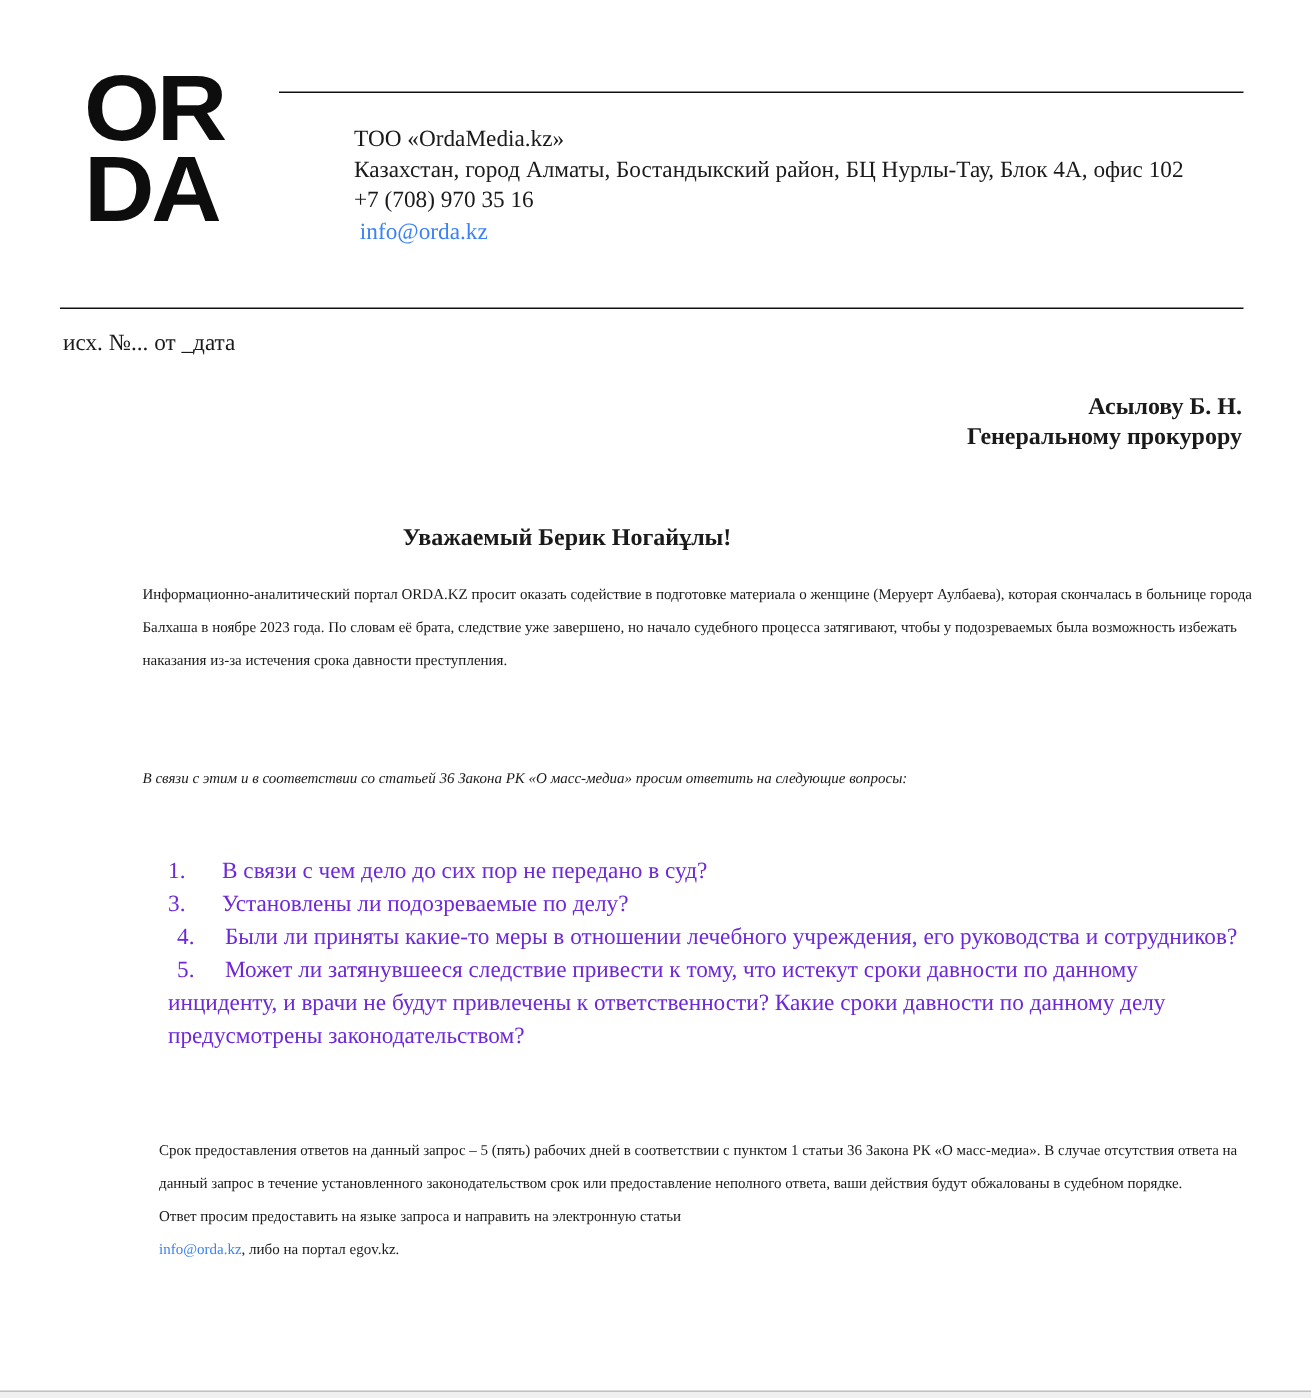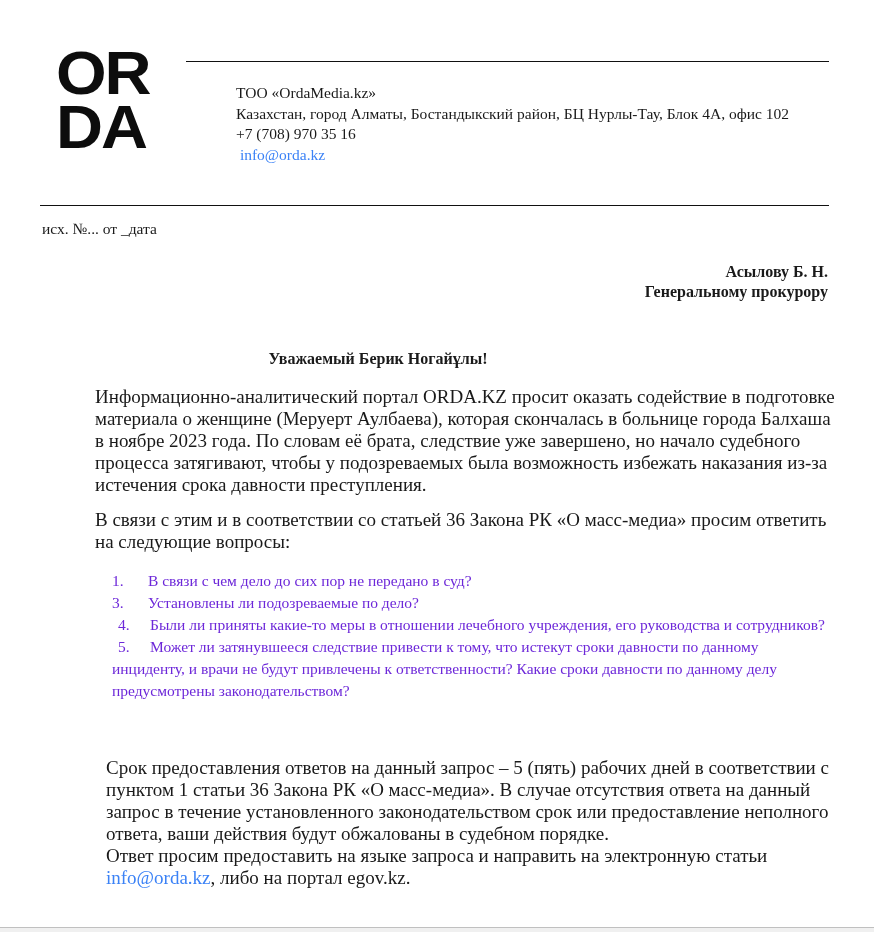--- a/index.html
+++ b/index.html
@@ -12,23 +12,23 @@
     font-size: 62px; line-height: 50px; letter-spacing: -2px; color: #0d0d0d; transform: scaleX(1.05); transform-origin: left top; }
   .logo div { height: 54px; }
   .rule-top { left: 186px; top: 61px; width: 643px; height: 1px; background: #111; }
   .rule-mid { left: 40px; top: 205px; width: 789px; height: 1px; background: #111; }
   .header-lines { left: 188px; top: 83px; font-size: 15.5px; line-height: 20.5px; margin-left: 48px; }
   .header-lines div { white-space: nowrap; }
   a.link { color: #3b82f6; }
   .ref { left: 42px; top: 220px; font-size: 15.5px; }
   .addressee { right: 46px; top: 262px; text-align: right; font-weight: bold; font-size: 16px; line-height: 20px; }
   .greeting { left: 0; width: 756px; top: 338px; text-align: center; font-weight: bold; font-size: 16px; margin-top: 12px; }
-  .para { font-size: 19px; line-height: 22px; }
+  .para { font-size: 10px; line-height: 22px; }
   .p1 { left: 95px; top: 386px; width: 740px; }
-  .p2 { left: 95px; top: 509px; width: 740px; }
+  .p2 { left: 95px; top: 509px; width: 740px; font-style: italic; }
   .list { left: 112px; top: 570px; width: 720px; font-size: 15.5px; line-height: 22px; color: #6d28d9; }
   .list .item { margin: 0; }
   .list .num { display: inline-block; width: 36px; }
   .list .num.indent { padding-left: 6px; width: 32px; }
   .p3 { left: 106px; top: 757px; width: 730px; }
   .bottom-bar { left: 0; top: 927px; width: 874px; height: 5px; background: #f0f0f0; border-top: 1px solid #c0c0c0; }
 </style>
 </head>
 <body>
 
@@ -56,21 +56,21 @@
 </div>
 
 <div class="abs greeting">Уважаемый Берик Ногайұлы!</div>
 
 <div class="abs para p1">Информационно-аналитический портал ORDA.KZ просит оказать содействие в подготовке материала о женщине (Меруерт Аулбаева), которая скончалась в больнице города Балхаша в ноябре 2023 года. По словам её брата, следствие уже завершено, но начало судебного процесса затягивают, чтобы у подозреваемых была возможность избежать наказания из-за истечения срока давности преступления.</div>
 
 <div class="abs para p2">В связи с этим и в соответствии со статьей 36 Закона РК «О масс-медиа» просим ответить на следующие вопросы:</div>
 
 <div class="abs list">
   <div class="item"><span class="num">1.</span><span>В связи с чем дело до сих пор не передано в суд?</span></div>
-  <div class="item"><span class="num">3.</span><span>Установлены ли подозреваемые по дело?</span></div>
+  <div class="item"><span class="num">3.</span><span>Установлены ли подозреваемые по делу?</span></div>
   <div class="item"><span class="num indent">4.</span><span>Были ли приняты какие-то меры в отношении лечебного учреждения, его руководства и сотрудников?</span></div>
   <div class="item"><span class="num indent">5.</span><span>Может ли затянувшееся следствие привести к тому, что истекут сроки давности по данному инциденту, и врачи не будут привлечены к ответственности? Какие сроки давности по данному делу предусмотрены законодательством?</span></div>
 </div>
 
 <div class="abs para p3">
   <div>Срок предоставления ответов на данный запрос – 5 (пять) рабочих дней в соответствии с пунктом 1 статьи 36 Закона РК «О масс-медиа». В случае отсутствия ответа на данный запрос в течение установленного законодательством срок или предоставление неполного ответа, ваши действия будут обжалованы в судебном порядке.</div>
   <div><span>Ответ просим предоставить на языке запроса и направить на электронную статьи</span><br><a class="link">info@orda.kz</a><span>, либо на портал egov.kz.</span></div>
 </div>
 
 <div class="abs bottom-bar"></div>

